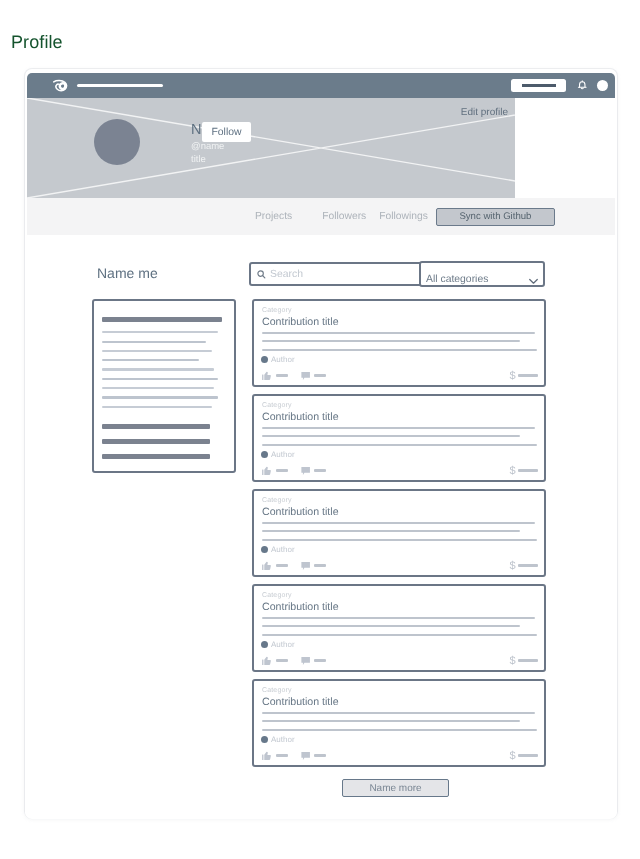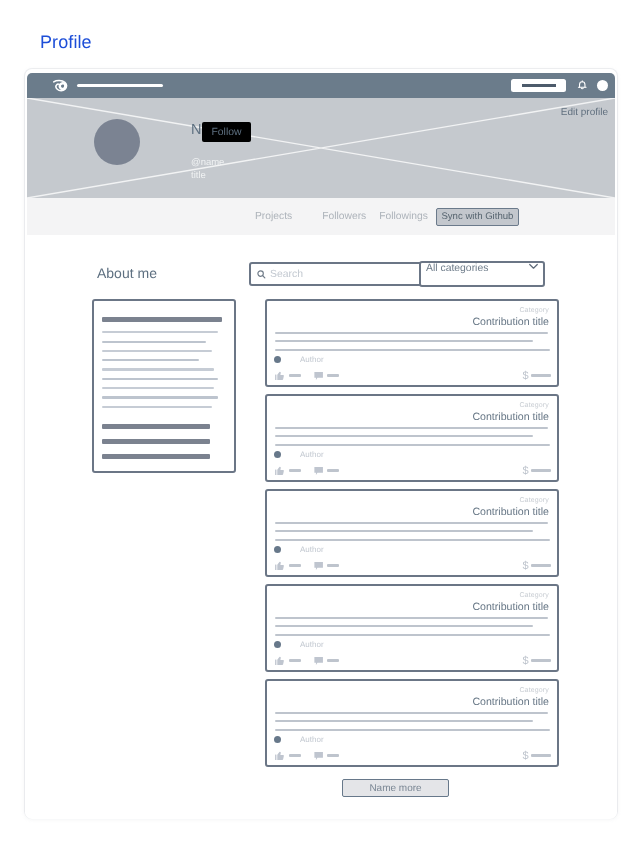--- a/index.html
+++ b/index.html
@@ -5,22 +5,22 @@
   * { box-sizing: border-box; margin: 0; padding: 0; }
   html, body { width: 640px; height: 859px; }
   body {
     background: #ffffff;
     font-family: "Liberation Sans", sans-serif;
     color: #5c6b7a;
     -webkit-font-smoothing: antialiased;
     text-rendering: geometricPrecision;
   }
   .page-title {
-    position: absolute; left: 40px; top: 33px;
-    font-size: 18px; color: #1d4ed8; letter-spacing: .1px; line-height: 1;
+    position: absolute; left: 11px; top: 33px;
+    font-size: 18px; color: #14532d; letter-spacing: .1px; line-height: 1;
   }
   .profile-card {
     position: absolute; left: 25px; top: 69px; width: 592px; height: 749px;
     background: #fff; border-radius: 7px;
     box-shadow: 0 1px 4px rgba(150,158,170,.16), 0 0 0 1px rgba(239,240,242,.95);
   }
   .card-inner {
     position: absolute; left: 2px; top: 4px; width: 588px; height: 25px;
     border-radius: 5px 5px 0 0; overflow: hidden;
   }
@@ -35,58 +35,58 @@
   .topbar-right { margin-left: auto; display: flex; align-items: center; gap: 9px; margin-right: 1px; }
   .search-pill {
     width: 55px; height: 12.5px; background: #fff; border-radius: 2.5px;
     display: flex; align-items: center; justify-content: center;
   }
   .search-pill i { display: block; width: 34px; height: 3px; background: #4d5b6b; }
   .bell { width: 10.5px; height: 10.5px; margin-left: 2px; }
   .avatar-dot { width: 11.5px; height: 11.5px; border-radius: 50%; background: #fff; }
 
   .banner {
-    position: absolute; left:2px; top: 29px; width: 588px; height: 100px; background: #c5c9ce; overflow: hidden;
+    position: absolute; left:2px; top: 29px; width: 488px; height: 100px; background: #c5c9ce; overflow: hidden;
   }
   .banner svg { position: absolute; inset: 0; }
   .edit-profile {
     position: absolute; right: 7px; top: 9px; font-size: 10px; color: #61707f;
   }
   .ident {
     position: absolute; left: 67px; top: 21px; display: flex; align-items: flex-start; gap: 44px;
   }
   .big-avatar { width: 46px; height: 46px; border-radius: 50%; background: #7b8392; }
   .ident-text { margin-left: 7px; padding-top: 4px; }
   .ident-name { font-size: 14.5px; color: #5e7081; line-height: 1; }
-  .ident-handle { font-size: 9.5px; color: #f0f2f3; margin-top: 20px; line-height: 1; }
+  .ident-handle { font-size: 9.5px; color: #f0f2f3; margin-top: 4px; line-height: 1; }
   .ident-level { font-size: 9.5px; color: #f0f2f3; margin-top: 4px; line-height: 1; }
   .follow-btn {
     position: absolute; left: 175px; top: 24px; width: 49px; height: 20px;
-    background: #000000; border-radius: 2px; display: flex; align-items: center;
+    background: #ffffff; border-radius: 2px; display: flex; align-items: center;
     justify-content: center; font-size: 10.4px; color: #5e7081;
   }
 
   .tabsbar {
     position: absolute; left: 2px; top: 129px; width: 588px; height: 37px;
     background: #f4f4f5; display: flex; align-items: center; padding-left: 228px;
   }
   .tab {
     font-size: 10.3px; color: #adb3ba; position: relative; height: 38px;
     display: flex; align-items: center;
   }
   .tab + .tab { margin-left: 30px; }
   .tab:nth-child(3) { margin-left: 13px; }
   .tab:nth-child(4) { margin-left: 13px; }
   .tab.active { color: #5e7081; }
   .tab.active::after {
     content: ""; position: absolute; left: -6px; right: -2px; top: 34px; height: 3px;
     background: #6b7c8b; border-radius: 1px;
   }
   .sync-btn {
-    margin-left: 8px; width: 83px; height: 18px; border: 1px solid #6b7a8b;
+    margin-left: 8px; width: 119px; height: 18px; border: 1px solid #6b7a8b;
     border-radius: 2px; background: #c3c7cd; font-size: 9.6px; color: #56646f;
     display: flex; align-items: center; justify-content: center;
   }
 
   .body-area { position: absolute; left: 0; top: 166px; width: 592px; height: 584px; background: #fff; border-radius: 0 0 7px 7px; }
   .about-label {
     position: absolute; left: 72px; top: 31px; font-size: 14px; color: #5e7081; line-height: 1;
   }
   .about-card {
     position: absolute; left: 67px; top: 64px; width: 144px; height: 174px;
@@ -99,34 +99,34 @@
   .search-box {
     position: absolute; left: 224px; top: 27px; width: 188px; height: 24px;
     border: 2px solid #6b7686; border-radius: 3px; background: #fff;
     display: flex; align-items: center; padding-left: 6px;
   }
   .search-box .mag { width: 9px; height: 9px; margin-right: 4px; }
   .search-box .ph { font-size: 10.4px; color: #c2c8d0; }
   .select-box {
     position: absolute; left: 394px; top: 26px; width: 126px; height: 26px;
     border: 2px solid #6b7686; border-radius: 3px; background: #fff;
-    display: flex; align-items: flex-start; padding: 0 7px 16px 5px; justify-content: space-between;
+    display: flex; align-items: flex-end; padding: 0 7px 0 5px; justify-content: space-between;
   }
   .select-box .val { font-size: 10.4px; color: #6d7b89; }
   .chev { width: 9px; height: 7px; margin-right: -2px; }
 
-  .cards { position: absolute; left: 240px; top: 64px; text-align: right; }
+  .cards { position: absolute; left: 227px; top: 64px; }
   .ccard {
     width: 294px; height: 88px; border: 2px solid #6b7686; border-radius: 3px;
     background: #fff; margin-bottom: 7px; position: relative; padding: 5.5px 8px 0 8px;
   }
   .ccat { font-size: 7px; color: #c7ccd2; letter-spacing: .15px; line-height: 1; }
   .ctitle { font-size: 10.6px; color: #667685; margin-top: 3.5px; line-height: 1; }
   .cl { position: absolute; left: 8px; height: 2.2px; background: #bec4cd; border-radius: 1px; }
-  .cauthor { position: absolute; left: 6.5px; top: 54.5px; display: flex; align-items: center; gap: 16px; }
+  .cauthor { position: absolute; left: 6.5px; top: 54.5px; display: flex; align-items: center; }
   .cauthor .dot { width: 7px; height: 7px; border-radius: 50%; background: #67788a; }
   .cauthor .nm { font-size: 8px; color: #c2c8d0; margin-left: 3.5px; line-height:1; }
   .cfoot { position: absolute; left: 8px; right: 4px; top: 69px; display: flex; align-items: center; }
   .cfoot .ic { width: 9.5px; height: 9.5px; display: block; }
   .cfoot .dash { width: 12px; height: 2.3px; background: #bec4cd; border-radius: 1px; margin-left: 4px; }
   .cfoot .g2 { margin-left: 13px; display: flex; align-items: center; }
   .cfoot .money { margin-left: auto; display: flex; align-items: center; }
   .cfoot .money .sym { font-size: 11px; color: #bec4cd; line-height: 1; position: relative; top: 1px; margin-left: 2px; }
   .cfoot .money .dash { width: 20px; margin-left: 2.5px; }
   .cfoot .money { padding-right: 2px; }
@@ -184,21 +184,21 @@
   </div>
 
   <div class="tabsbar">
     <div class="tab">Projects</div>
     <div class="tab">Followers</div>
     <div class="tab">Followings</div>
     <div class="sync-btn">Sync with Github</div>
   </div>
 
   <div class="body-area">
-    <div class="about-label">About me</div>
+    <div class="about-label">Name me</div>
     <div class="about-card" id="aboutcard">
         <div class="ln thick" style="top:16px;width:120px"></div>
         <div class="ln thin" style="top:30.2px;width:116px;background:#c6ccd5"></div>
         <div class="ln thin" style="top:39.5px;width:104px;background:#bdc4ce"></div>
         <div class="ln thin" style="top:48.8px;width:110px;background:#c6ccd5"></div>
         <div class="ln thin" style="top:58.1px;width:97px;background:#bdc4ce"></div>
         <div class="ln thin" style="top:67.4px;width:112px;background:#c6ccd5"></div>
         <div class="ln thin" style="top:76.7px;width:116px;background:#bdc4ce"></div>
         <div class="ln thin" style="top:86px;width:112px;background:#c6ccd5"></div>
         <div class="ln thin" style="top:95.30000000000001px;width:116px;background:#bdc4ce"></div>

